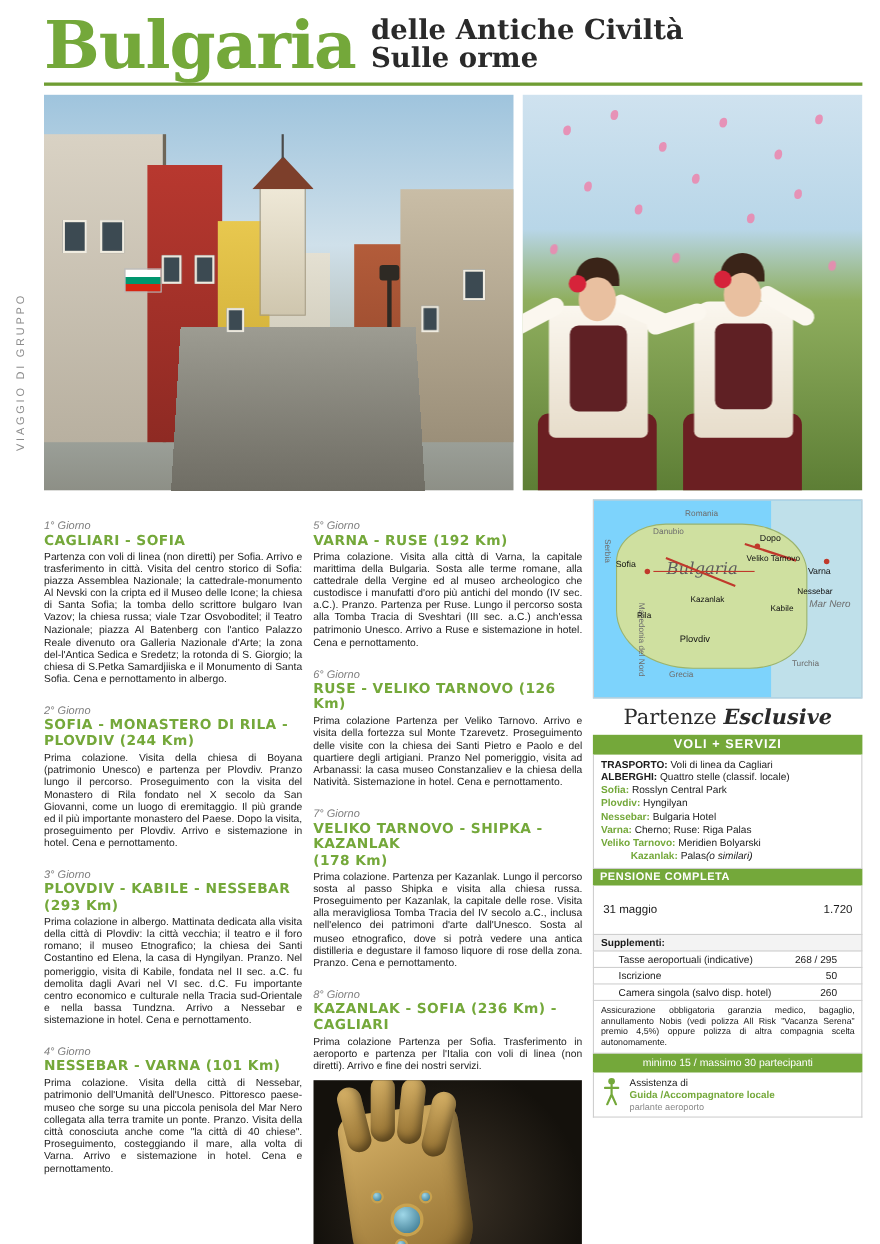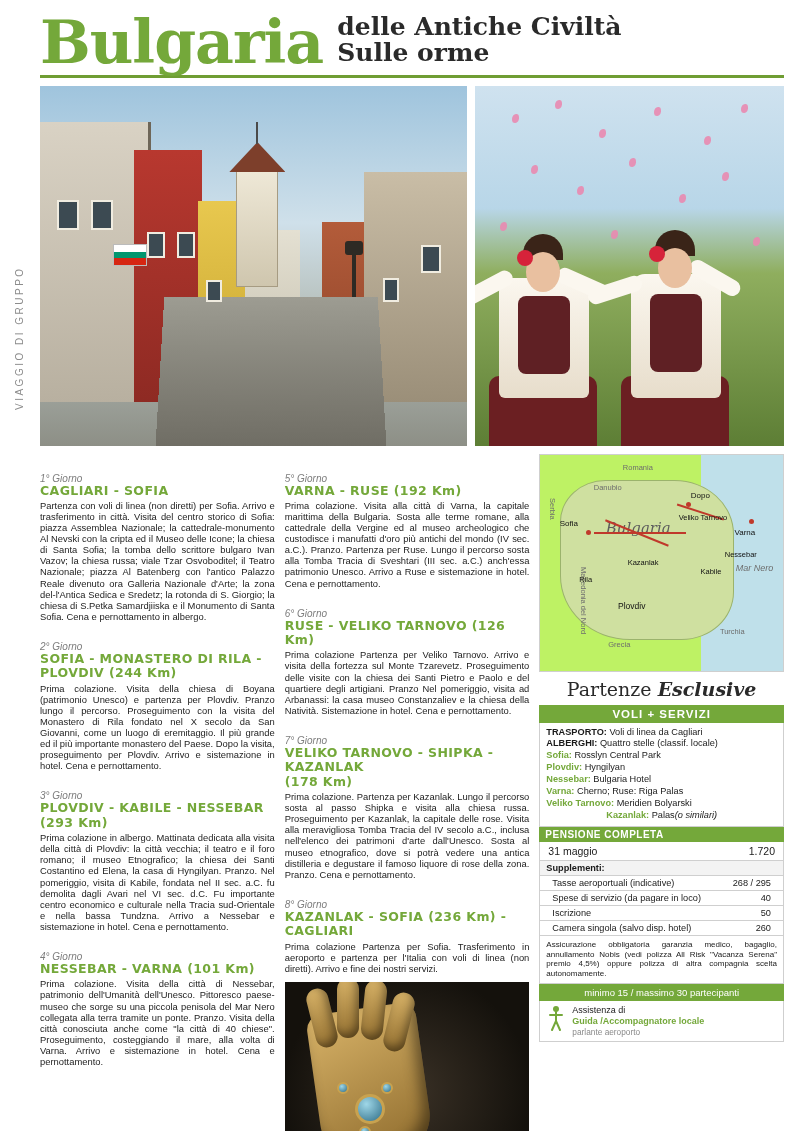--- a/index.html
+++ b/index.html
@@ -176,22 +176,22 @@
     background:radial-gradient(circle at 35% 30%, #9fd7e8, #2f6d86);
     border:3px solid #c8a24f;
   }
   .gem-small { position:absolute; width:12px; height:12px; border-radius:50%;
     background:radial-gradient(circle at 35% 30%, #9fd7e8, #2f6d86); border:2px solid #c8a24f;}
 
   
   .rightcol { width:246px; }
   .mapbox {
     border:1px solid #cfcfcf;
-    background:#bef264;
-    height:218px; position:relative; overflow:hidden;
+    background:#7dd3fc;
+    height:181px; position:relative; overflow:hidden;
     margin-bottom:6px;
   }
   .sea { position:absolute; right:0; top:0; width:34%; height:100%; background:#bfe0ea; }
   .land {
     position:absolute; left:8%; top:12%; width:72%; height:74%;
     background:#cfe0a0; border:1px solid #9bb36c; border-radius:26% 34% 30% 40%;
   }
   .map-label { position:absolute; font-size:7.5px; color:#6d6d6d; }
   .map-country { position:absolute; font-family:"DejaVu Serif", serif; font-style:italic; font-size:15px; color:#5d5d5d;}
   .map-city { position:absolute; font-size:8px; color:#111; }
@@ -216,30 +216,30 @@
   .svc b { font-weight:bold; }
   .svc .gn { color:#74a83a; font-weight:bold; }
   .svc .ital { font-style:italic; }
   .pricehead {
     background:#74a83a; color:#fff; font-weight:bold; font-size:10px;
     padding:2px 6px; letter-spacing:.5px;
   }
   .pricerow {
     display:flex; justify-content:space-between;
     border:1px solid #cfcfcf; border-top:none;
-    padding:3px 8px; font-size:10.5px;
+    padding:16px 8px; font-size:10.5px;
   }
   .supp-head {
     border:1px solid #cfcfcf; border-top:none;
     padding:2px 6px; font-size:9.2px; font-weight:bold; background:#f3f3f3;
   }
   .supprow {
     display:flex; justify-content:space-between;
     border:1px solid #cfcfcf; border-top:none;
-    padding:2px 12px; font-size:9.2px;
+    padding:2px 22px; font-size:9.2px;
   }
   .note {
     border:1px solid #cfcfcf; border-top:none;
     padding:4px 6px; font-size:8px; line-height:1.2; text-align:justify;
   }
   .minmax {
     background:#74a83a; color:#fff; text-align:center;
     font-size:9.5px; padding:3px 0; margin-top:0;
   }
   .assist {
@@ -446,40 +446,36 @@
         <div class="greenbar">VOLI + SERVIZI</div>
 
         <div class="svc">
           <div><b>TRASPORTO:</b> <span>Voli di linea da Cagliari</span></div>
           <div><b>ALBERGHI:</b> <span>Quattro stelle (classif. locale)</span></div>
           <div><span class="gn">Sofia:</span> <span>Rosslyn Central Park</span></div>
           <div><span class="gn">Plovdiv:</span> <span>Hyngilyan</span></div>
           <div><span class="gn">Nessebar:</span> <span>Bulgaria Hotel</span></div>
           <div><span class="gn">Varna:</span> <span>Cherno; Ruse: Riga Palas</span></div>
           <div><span class="gn">Veliko Tarnovo:</span> <span>Meridien Bolyarski</span></div>
-          <div style="display:flex; justify-content:center;">
+          <div style="display:flex; justify-content:flex-start;margin-left:27px;">
             <span><span class="gn">Kazanlak:</span> <span>Palas</span></span>
             <span class="ital">(o similari)</span>
           </div>
         </div>
 
         <div class="pricehead">PENSIONE COMPLETA</div>
         <div class="pricerow">
           <span>31  maggio</span>
           <span>1.720</span>
         </div>
 
         <div class="supp-head">Supplementi:</div>
         <div class="supprow">
           <span>Tasse aeroportuali (indicative)</span>
           <span>268 / 295</span>
-        </div>
-        <div class="supprow">
-          <span>Spese di servizio (da pagare in loco)</span>
-          <span>40</span>
         </div>
         <div class="supprow">
           <span>Iscrizione</span>
           <span>50</span>
         </div>
         <div class="supprow">
           <span>Camera singola (salvo disp. hotel)</span>
           <span>260</span>
         </div>
 

